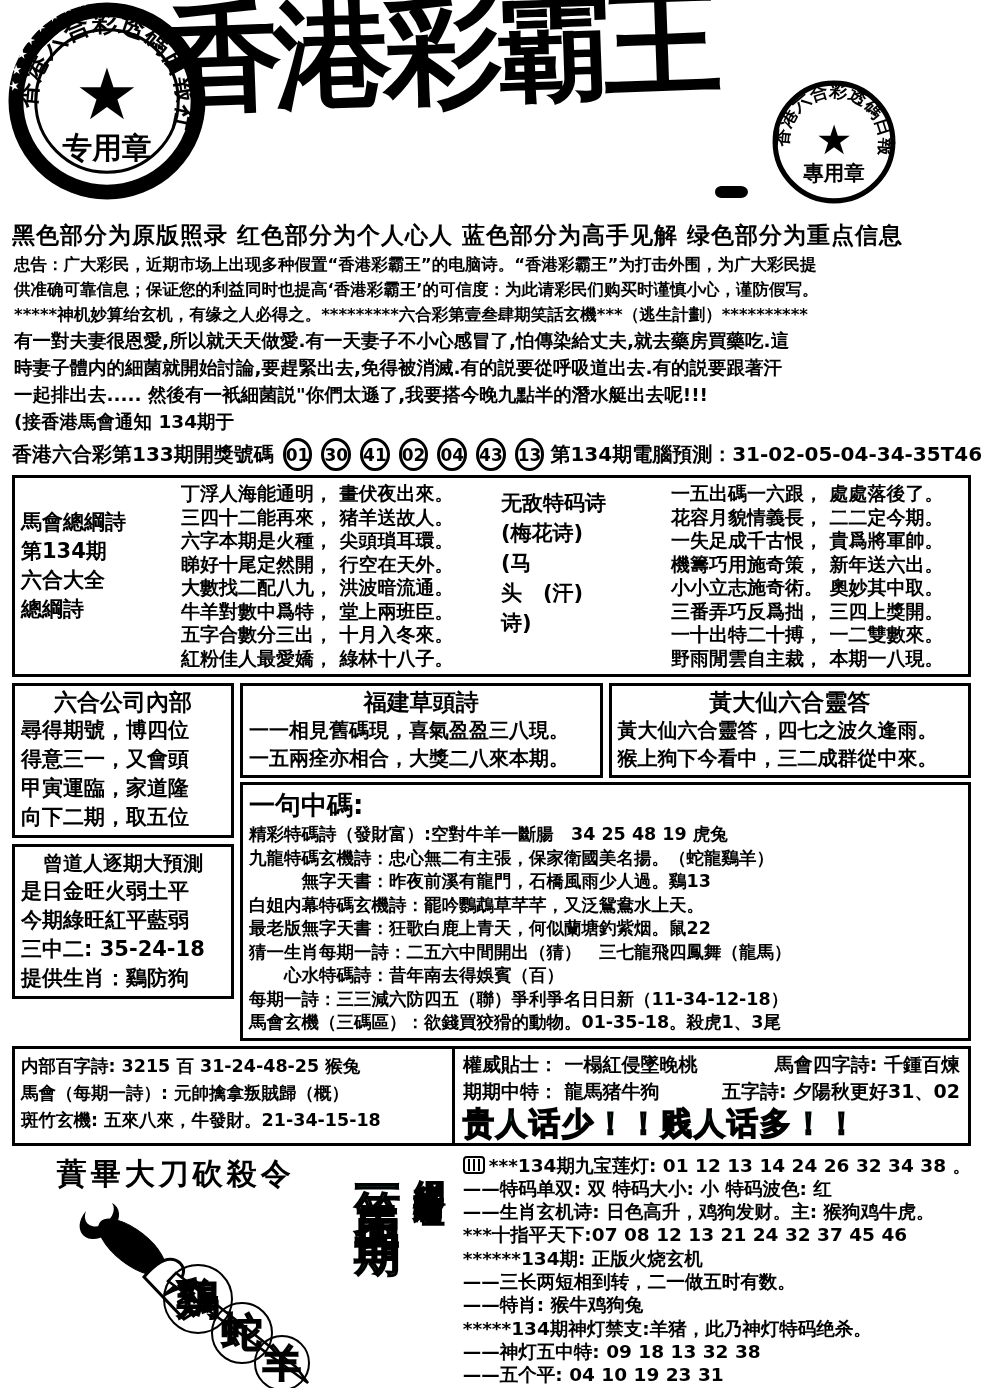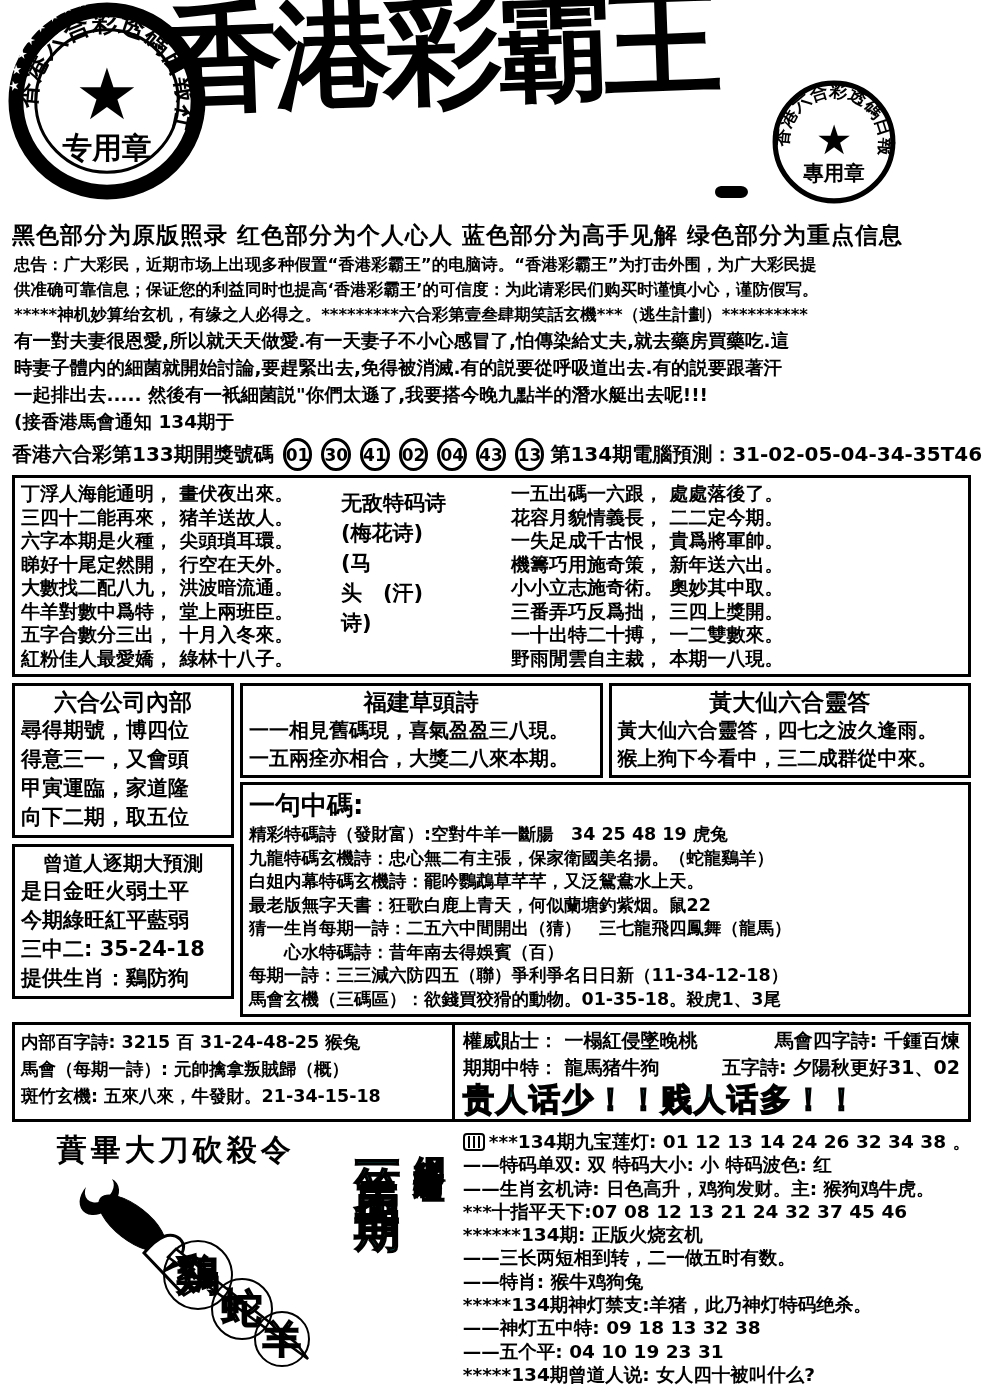--- a/index.html
+++ b/index.html
@@ -127,20 +127,27 @@
   <span class="num-circle">30</span>
   <span class="num-circle">41</span>
   <span class="num-circle">02</span>
   <span class="num-circle">04</span>
   <span class="num-circle">43</span>
   <span class="num-circle">13</span>
   <span class="pred">第134期電腦預測：31-02-05-04-34-35T46</span>
 </div>
 
 <div class="main-box">
+  <div class="pm-title">
+    <div>馬會總綱詩</div>
+    <div>第134期</div>
+    <div></div>
+    <div>六合大全</div>
+    <div>總綱詩</div>
+  </div>
   <div class="pm-col">
     <div>丁浮人海能通明， 畫伏夜出來。</div>
     <div>三四十二能再來， 猪羊送故人。</div>
     <div>六字本期是火種， 尖頭瑣耳環。</div>
     <div>睇好十尾定然開， 行空在天外。</div>
     <div>大數找二配八九， 洪波暗流通。</div>
     <div>牛羊對數中爲特， 堂上兩班臣。</div>
     <div>五字合數分三出， 十月入冬來。</div>
     <div>紅粉佳人最愛嬌， 綠林十八子。</div>
   </div>
@@ -192,20 +199,21 @@
       <div class="box fbox">
         <div class="box-title">黃大仙六合靈答</div>
         <div class="box-line">黃大仙六合靈答，四七之波久逢雨。</div>
         <div class="box-line">猴上狗下今看中，三二成群從中來。</div>
       </div>
     </div>
     <div class="box">
       <div class="yjzm-title">一句中碼:</div>
       <div class="yjzm-line">精彩特碼詩（發財富）:空對牛羊一斷腸　34 25 48 19 虎兔</div>
       <div class="yjzm-line">九龍特碼玄機詩：忠心無二有主張，保家衛國美名揚。（蛇龍鷄羊）</div>
+      <div class="yjzm-line">　　　無字天書：昨夜前溪有龍門，石橋風雨少人過。鷄13</div>
       <div class="yjzm-line">白姐内幕特碼玄機詩：罷吟鸚鵡草芊芊，又泛鴛鴦水上天。</div>
       <div class="yjzm-line">最老版無字天書：狂歌白鹿上青天，何似蘭塘釣紫烟。鼠22</div>
       <div class="yjzm-line">猜一生肖每期一詩：二五六中間開出（猜）　三七龍飛四鳳舞（龍馬）</div>
       <div class="yjzm-line">　　心水特碼詩：昔年南去得娛賓（百）</div>
       <div class="yjzm-line">每期一詩：三三減六防四五（聯）爭利爭名日日新（11-34-12-18）</div>
       <div class="yjzm-line">馬會玄機（三碼區）：欲錢買狡猾的動物。01-35-18。殺虎1、3尾</div>
     </div>
   </div>
 </div>
 

